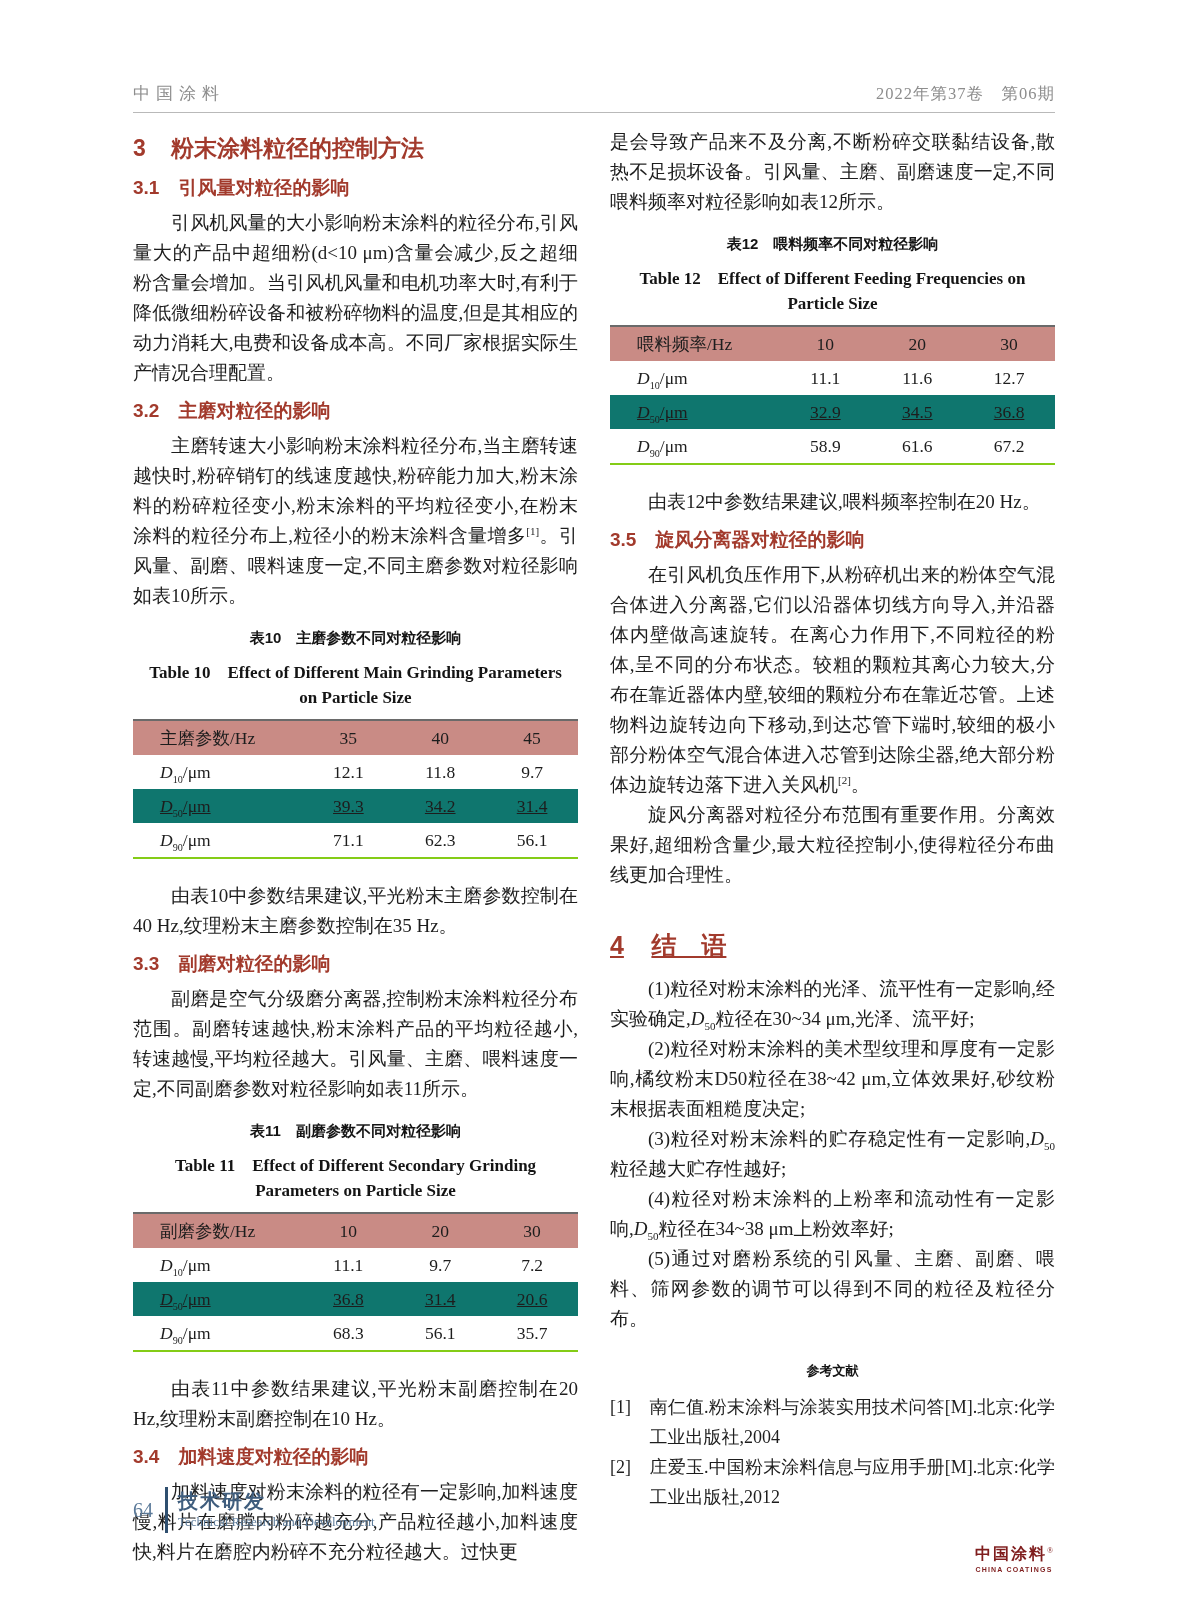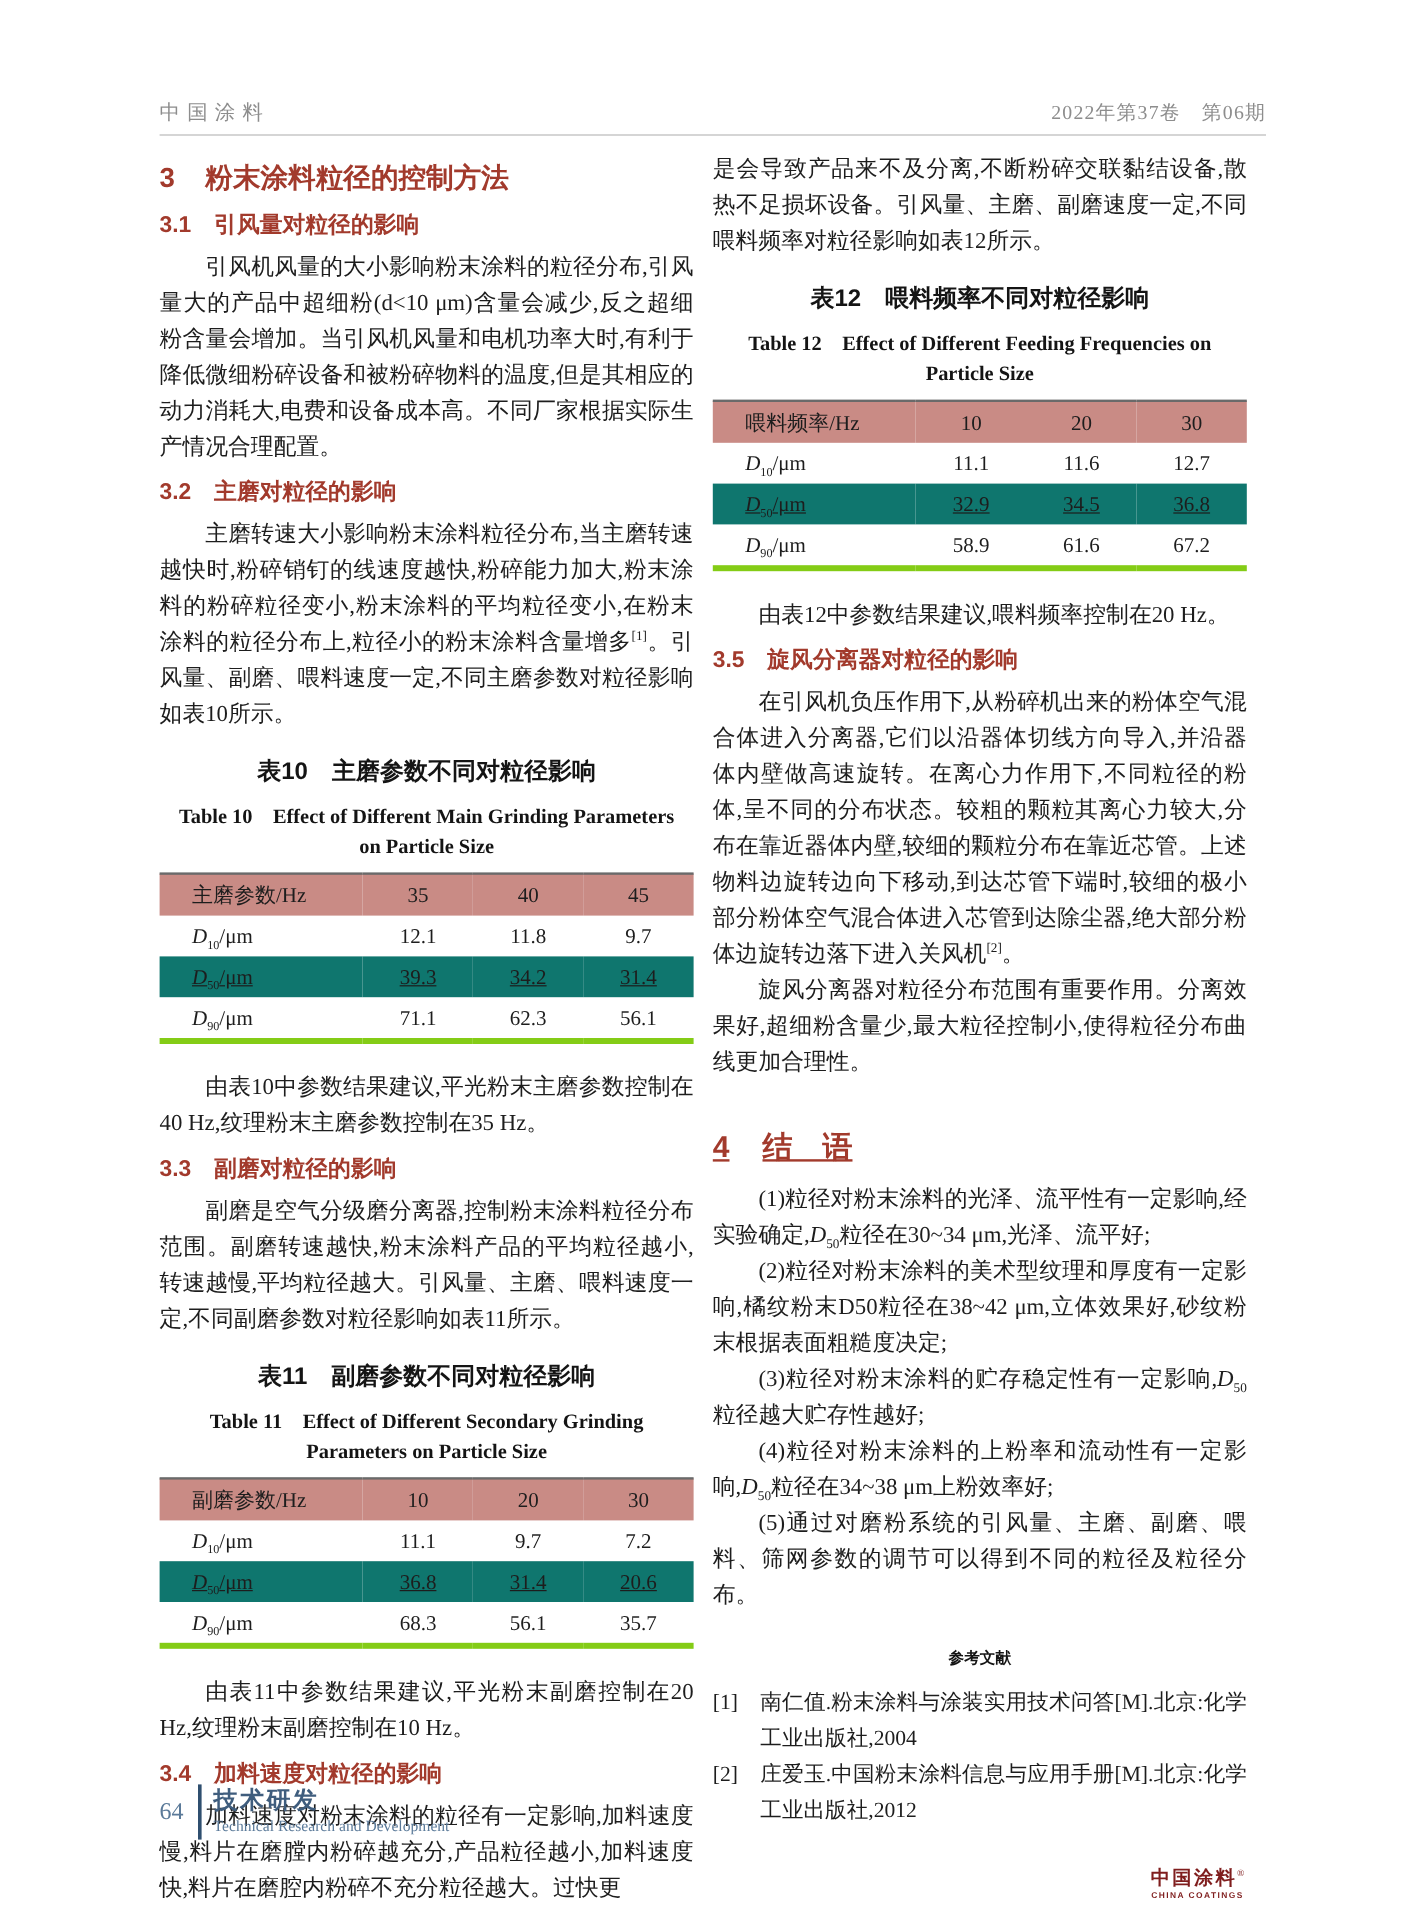--- a/index.html
+++ b/index.html
@@ -7,45 +7,45 @@
         font-family:"Liberation Serif","DejaVu Serif",serif;color:#1d1d1d;}
   .content{position:absolute;left:133px;top:82px;width:922px;}
 
   
   .page-header{display:flex;justify-content:space-between;align-items:flex-end;
                padding-bottom:7px;border-bottom:1px solid #b9b9b9;}
   .journal-name{font-size:17px;color:#8d8d8d;letter-spacing:6px;}
   .issue-info{font-size:16.5px;color:#8d8d8d;letter-spacing:1px;}
 
   
-  .columns{display:flex;gap:16px;margin-top:14px;}
+  .columns{display:flex;gap:32px;margin-top:14px;}
   .col{width:445px;}
 
   
   .h1{font-family:"Liberation Sans","DejaVu Sans",sans-serif;font-weight:bold;
       color:#a23a2c;font-size:23px;margin:6px 0 12px 0;line-height:30px;}
   .h1 .sec-num{margin-right:1.1em;}
   .h1.sec4{font-size:25px;margin-top:40px;margin-bottom:14px;text-decoration:underline;}
   .h2{font-family:"Liberation Sans","DejaVu Sans",sans-serif;font-weight:bold;
       color:#a23a2c;font-size:19px;margin:10px 0 7px 0;line-height:26px;}
   .h2 .sec-num{margin-right:1em;}
 
   
   .body-p{font-size:19px;line-height:30px;text-align:justify;margin:0;}
   .body-p.indent{text-indent:2em;}
   sup{font-size:0.58em;line-height:0;}
   sub{font-size:0.58em;line-height:0;}
 
   
   .table-block{margin:18px 0 22px 0;}
   .cap-zh{font-family:"Liberation Sans","DejaVu Sans",sans-serif;font-weight:bold;
-          font-size:20px;text-align:center;margin-bottom:5px;color:#141414;}
+          font-size:15px;text-align:center;margin-bottom:5px;color:#141414;}
   .cap-en{font-weight:bold;font-size:17px;text-align:center;line-height:25px;color:#141414;margin-top:12px;}
   table.data{width:100%;border-collapse:collapse;margin-top:9px;font-size:17.5px;
-             border-top:2px solid #6a6a6a;border-bottom:5px solid #84cc16;}
+             border-top:2px solid #6a6a6a;border-bottom:2px solid #84cc16;}
   table.data td{height:34px;padding:0;vertical-align:middle;}
   table.data td.lbl{text-align:left;padding-left:27px;width:38%;}
   table.data td.val{text-align:center;width:20.6%;}
   tr.r-head{background:#c98b85;}
   tr.r-pink{background:#0f766e;text-decoration:underline;}
 
   
   .refs-heading{font-family:"Liberation Sans","DejaVu Sans",sans-serif;font-weight:bold;
                 font-size:13px;text-align:center;margin:28px 0 12px 0;color:#141414;}
   .ref-item{display:flex;font-size:18px;line-height:30px;margin:0;}

